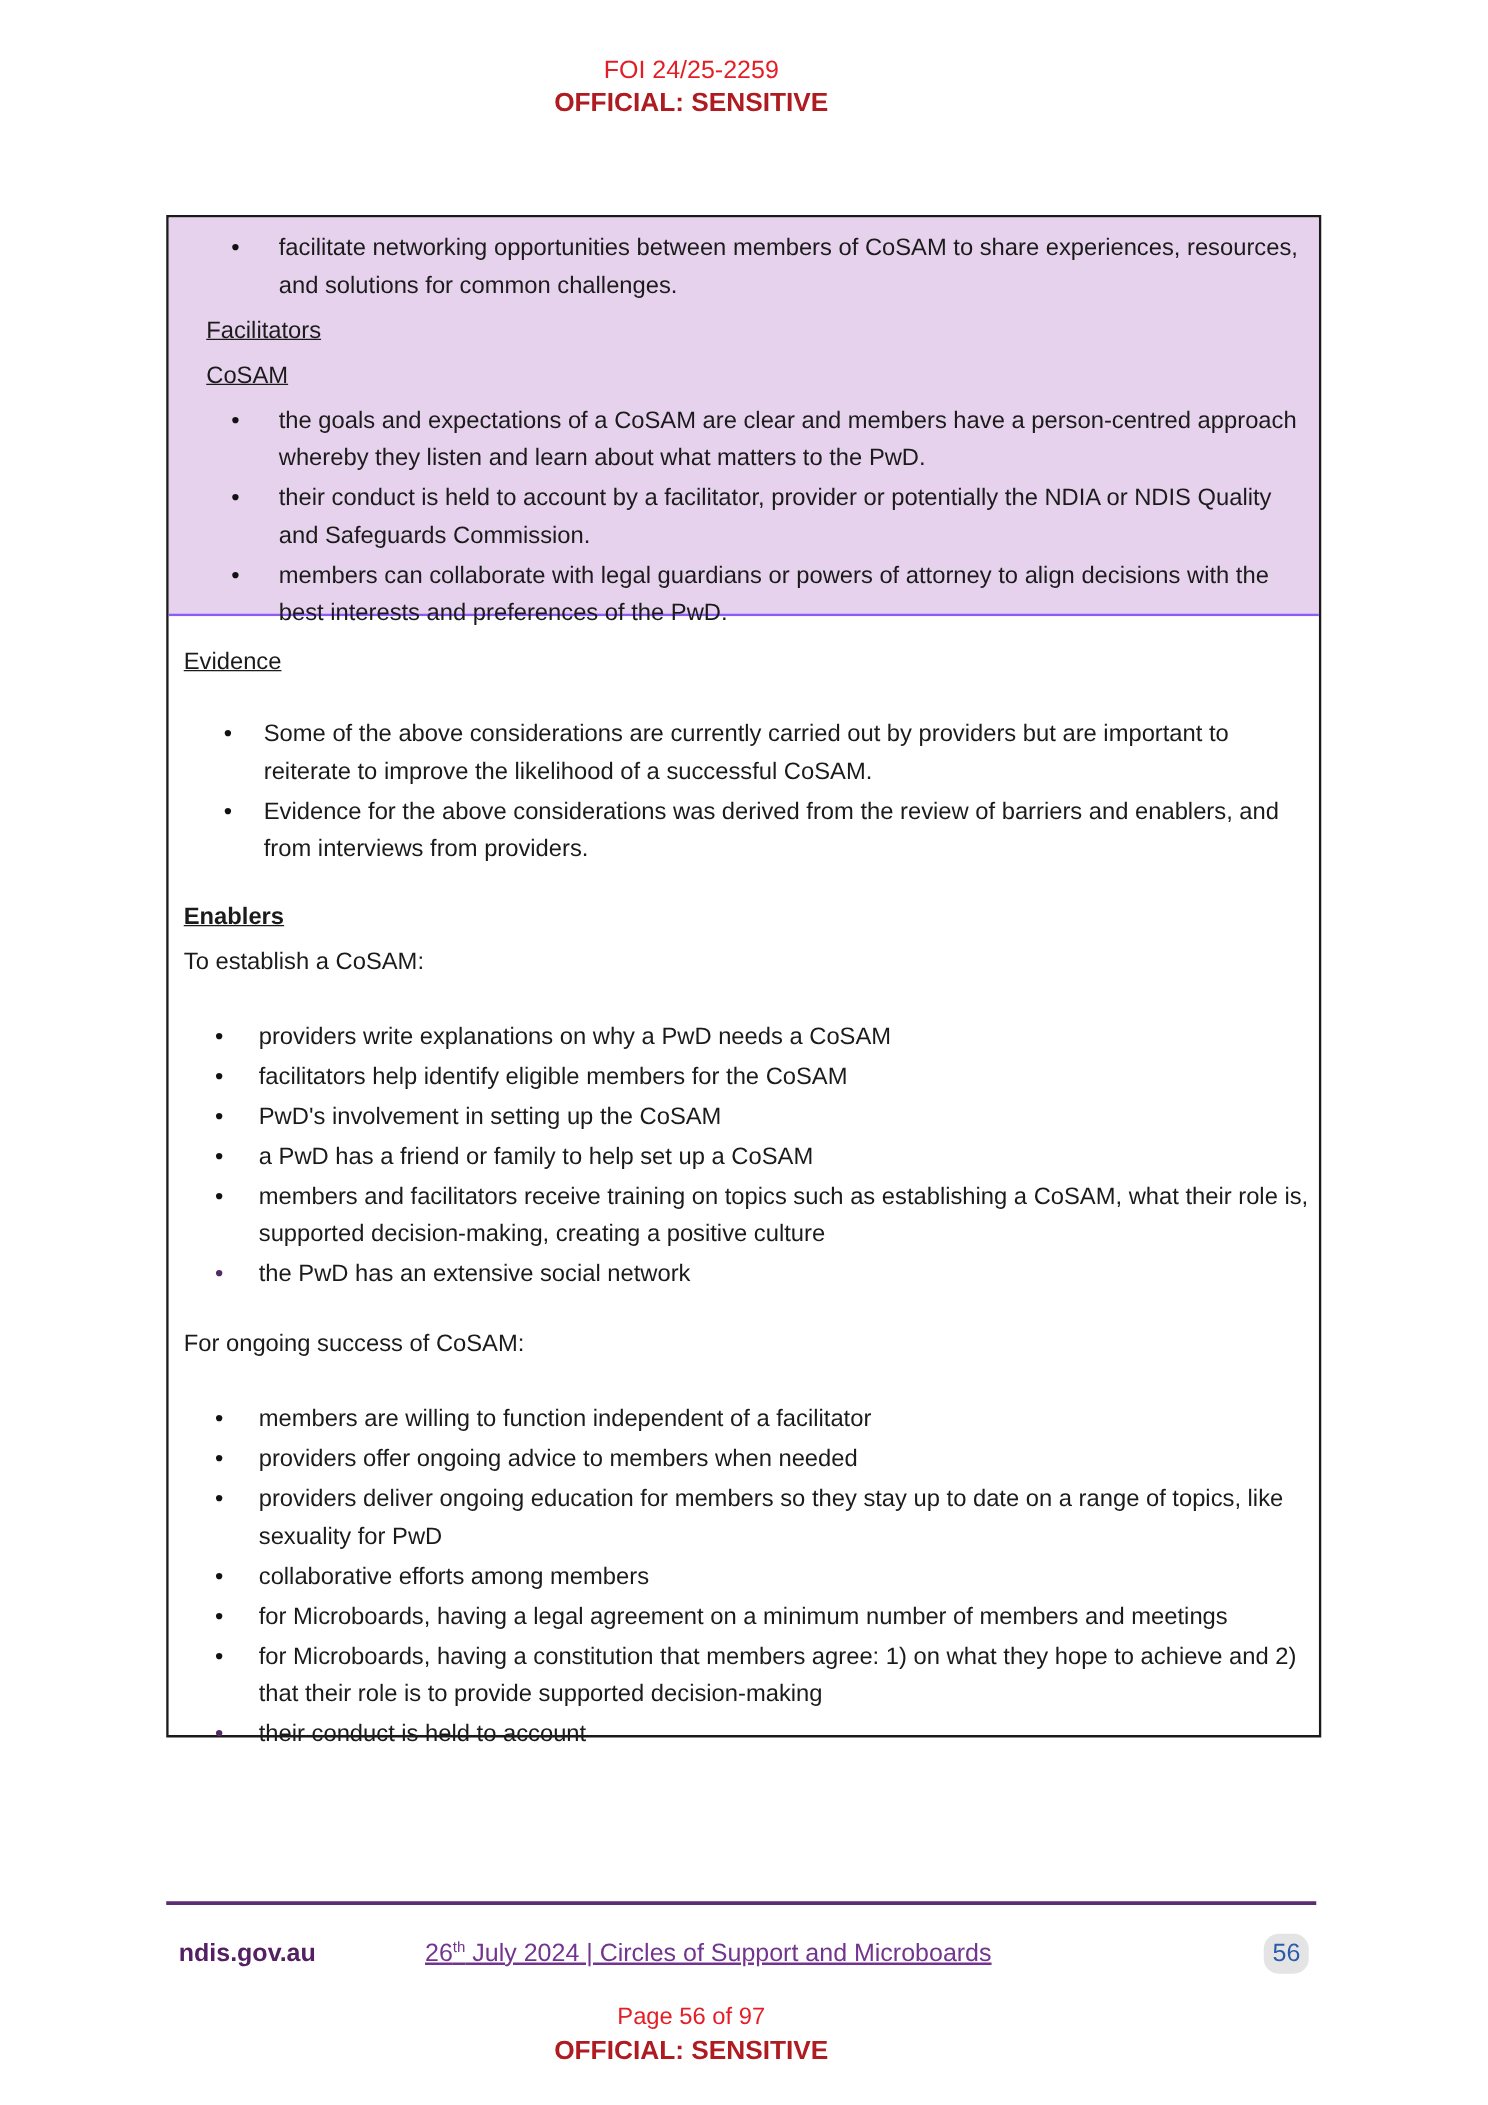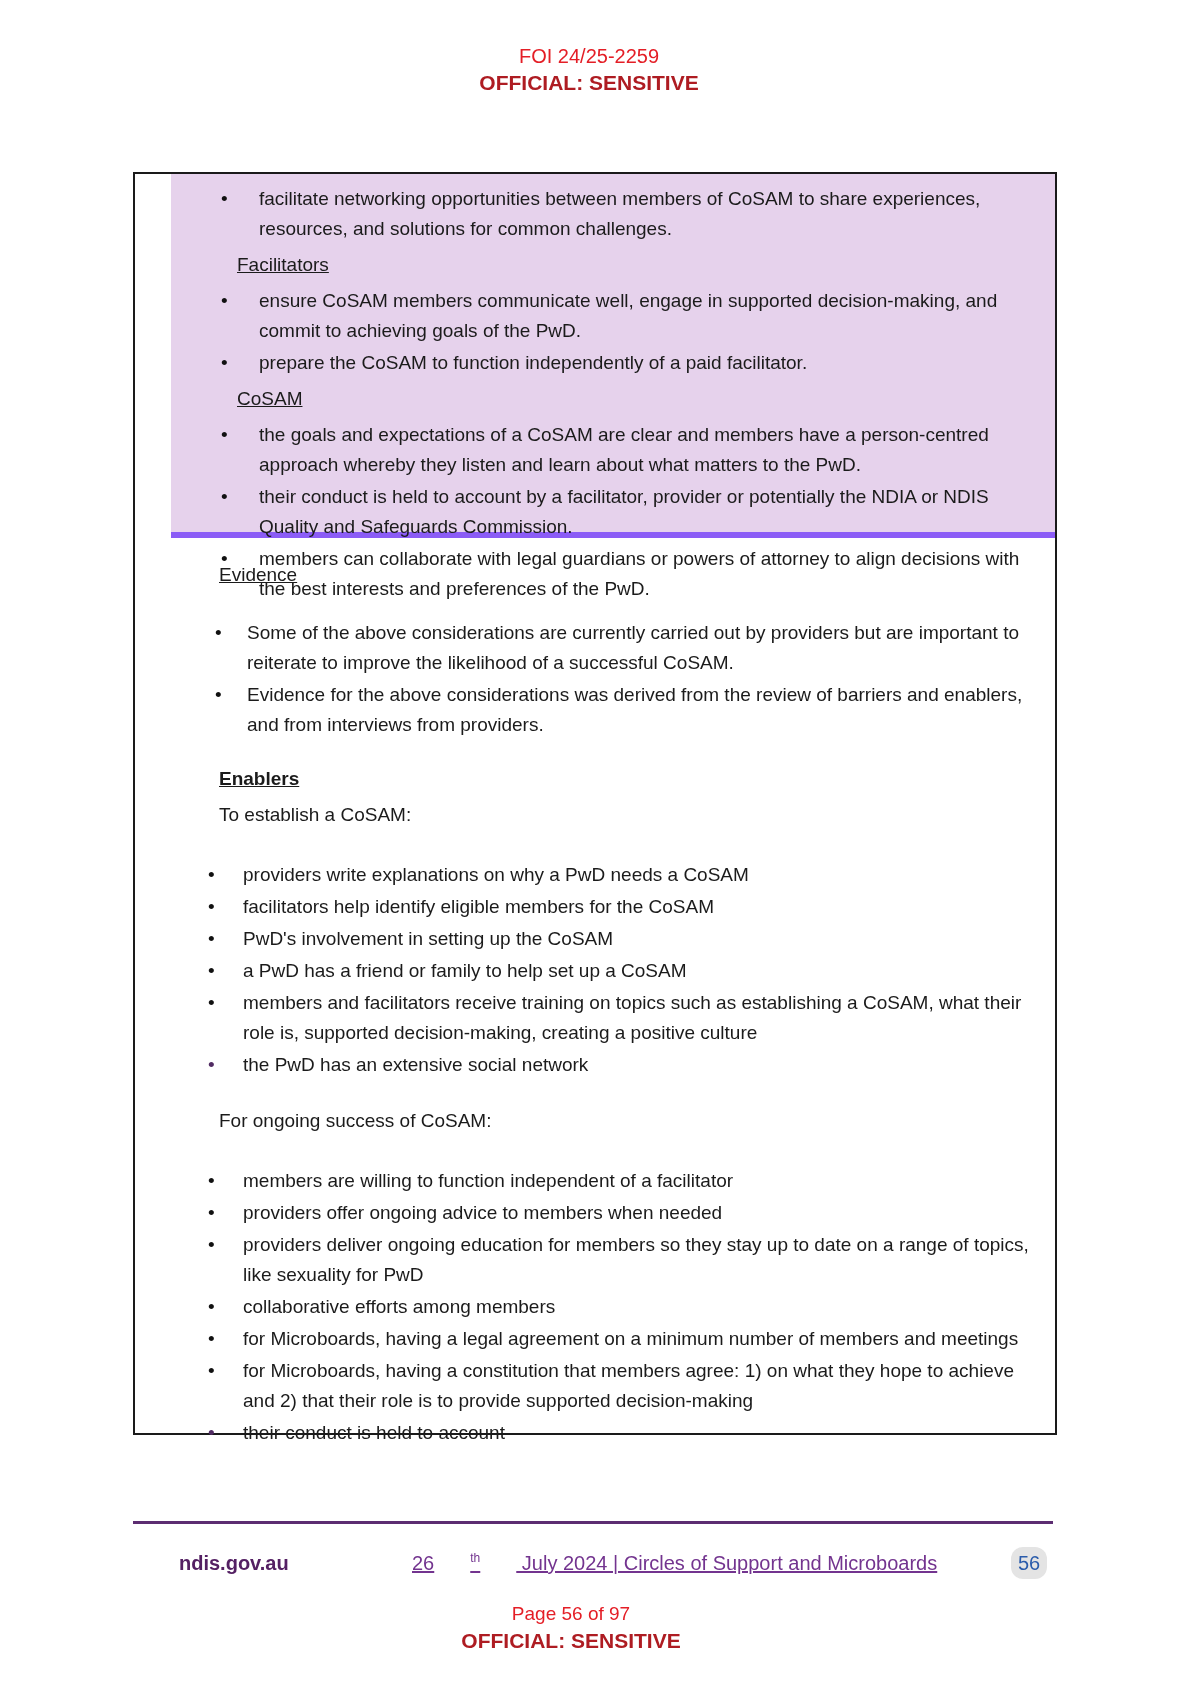--- a/index.html
+++ b/index.html
@@ -7,35 +7,35 @@
     --dark-red:#ae1c22;
     --purple-cell-bg:#e6d2ec;
     --rule-purple:#5c2d71;
     --site-purple:#542063;
     --date-purple:#73348f;
     --page-field-blue:#2b5cab;
     --page-field-bg:#e4e4e4;
     --purple-bullet:#512b63;
     --ink:#1b1b1b;
   }
-  *{box-sizing:border-box;padding-left:36px;}
+  *{box-sizing:border-box;}
   html,body{margin:0;padding:0;background:#ffffff;}
   .page{
     position:relative;width:1190px;height:1684px;background:#fff;overflow:hidden;
     font-family:"Liberation Sans","DejaVu Sans",sans-serif;color:var(--ink);
     font-size:19px;line-height:30px;
   }
   
   .doc-header{position:absolute;top:44px;left:0;width:1106px;text-align:center;}
   .foi-ref{color:var(--header-red);font-size:20px;line-height:24px;}
   .cls-top{color:var(--dark-red);font-weight:bold;font-size:21px;line-height:26px;margin-top:2px;}
   
   .tbl{position:absolute;left:133px;top:172px;width:924px;border:2px solid #1a1a1a;}
   .cell{width:100%;}
-  .cell.purple{background:var(--purple-cell-bg);border-bottom:6px solid #8b5cf6;height:364px;padding:10px 8px 0 30px;}
+  .cell.purple{background:var(--purple-cell-bg);border-bottom:2px solid #8b5cf6;height:319px;padding:10px 8px 0 30px;}
   .cell.white{background:#fff;height:895px;padding:16px 8px 0 12px;}
   .subhead{text-decoration:underline;margin:6px 0;}
   .subhead.bold{font-weight:bold;}
   ul.blist{list-style:none;margin:0;padding:0;}
   ul.blist li{position:relative;margin:0 0 2px 0;}
   ul.blist li::before{content:"\2022";position:absolute;top:0;color:#111;}
   
   .purple ul.blist li{padding-left:58px;}
   .purple ul.blist li::before{left:20px;}
   
@@ -70,24 +70,20 @@
     <div class="cls-top">OFFICIAL: SENSITIVE</div>
   </div>
 
   <div class="tbl">
 
     <div class="cell purple">
       <ul class="blist">
         <li>facilitate networking opportunities between members of CoSAM to share experiences, resources, and solutions for common challenges.</li>
       </ul>
       <div class="subhead">Facilitators</div>
-      <ul class="blist">
-        <li>ensure CoSAM members communicate well, engage in supported decision-making, and commit to achieving goals of the PwD.</li>
-        <li>prepare the CoSAM to function independently of a paid facilitator.</li>
-      </ul>
       <div class="subhead">CoSAM</div>
       <ul class="blist">
         <li>the goals and expectations of a CoSAM are clear and members have a person-centred approach whereby they listen and learn about what matters to the PwD.</li>
         <li>their conduct is held to account by a facilitator, provider or potentially the NDIA or NDIS Quality and Safeguards Commission.</li>
         <li>members can collaborate with legal guardians or powers of attorney to align decisions with the best interests and preferences of the PwD.</li>
       </ul>
     </div>
 
     <div class="cell white">
       <div class="subhead">Evidence</div>

